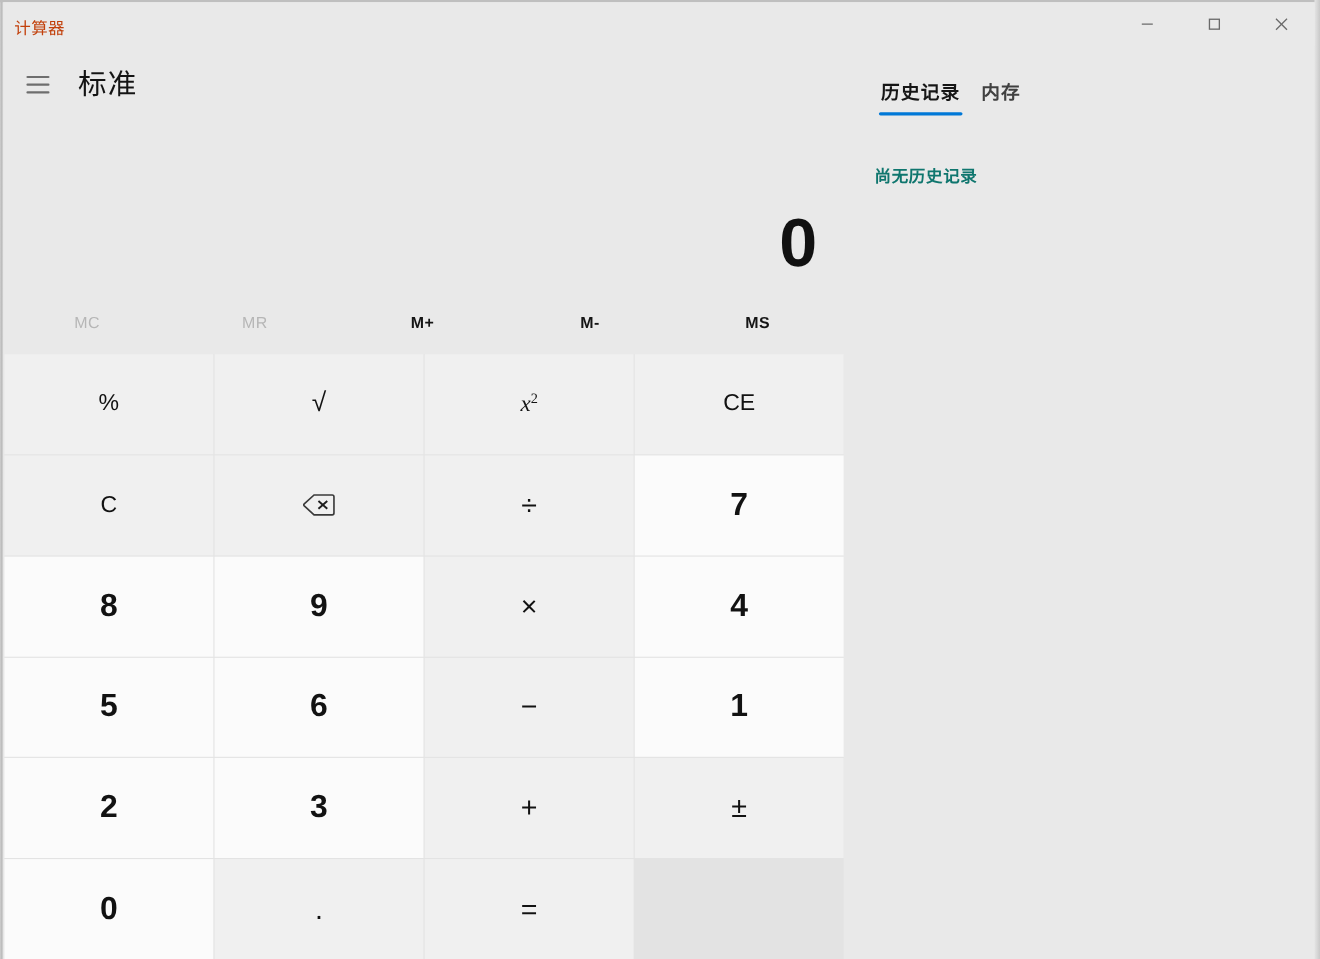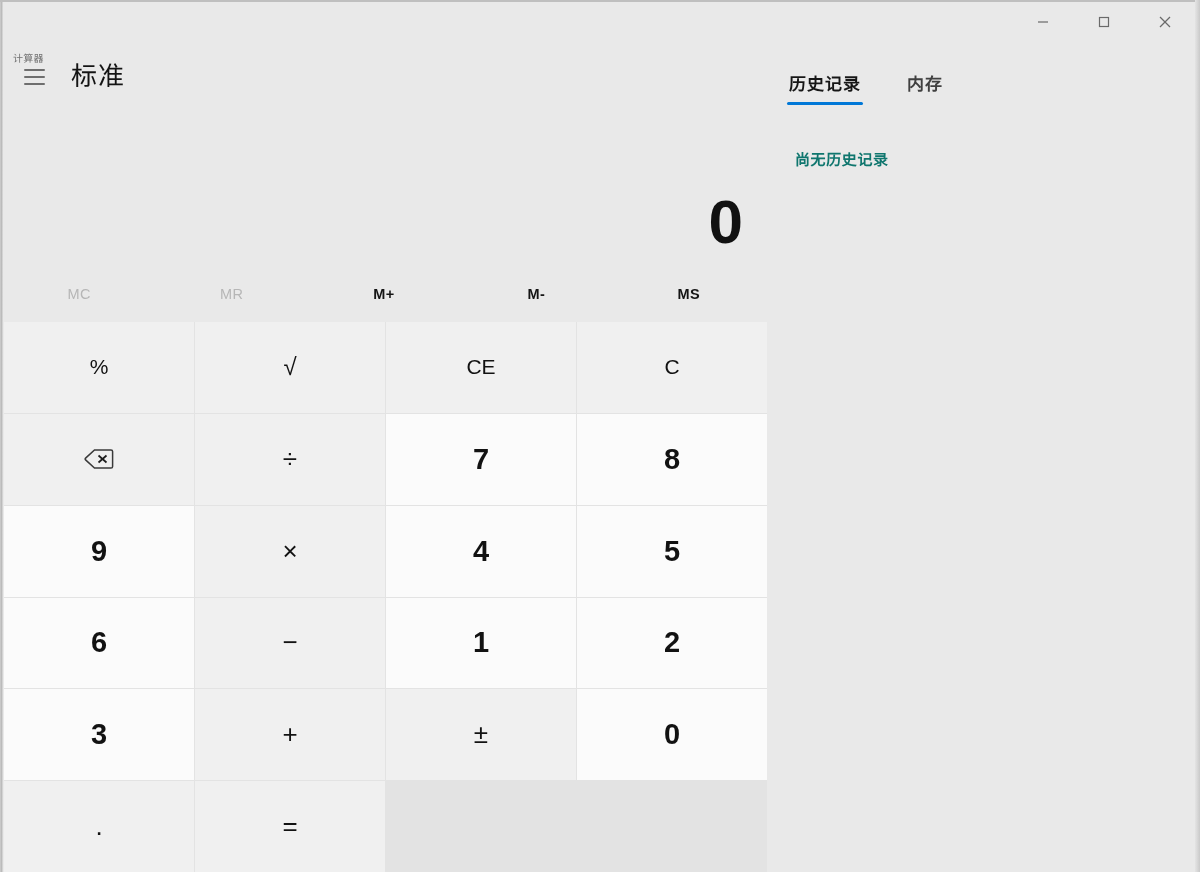--- a/index.html
+++ b/index.html
@@ -48,24 +48,23 @@
     position: absolute;
     left: 3px; top: 2px;
     width: 1192px;
     height: 40px;
     background: #e9e9e9;
   }
   #title-text {
     position: absolute;
     left: 10px;
     top: 12px;
-    font-size: 10px;
-    color: #737373;
+    font-size: 15px;
+    color: #c2410c;
     letter-spacing: 0.3px;
-    margin-top: 36px;
   }
   .win-controls {
     position: absolute;
     right: 0;
     top: 0;
     height: 40px;
     display: flex;
   }
   .win-btn {
     width: 61px;
@@ -125,24 +124,24 @@
   
   #side-panel {
     position: absolute;
     left: 768px;
     top: 50px;
     width: 427px;
     height: 822px;
   }
   #panel-tabs {
     position: absolute;
-    left: 15px;
+    left: 27px;
     top: 16px;
     display: flex;
-    gap: 34px;
+    gap: 7px;
   }
   .panel-tab {
     position: relative;
     padding: 4px 6px 10px 6px;
     font-size: 17px;
     color: #161616;
     font-weight: 700;
     letter-spacing: 1px;
     background: transparent;
     border: none;
@@ -320,20 +319,23 @@
   </div>
 
   <div id="keypad">
 
     <button class="key fn">
       <span>%</span>
     </button>
     <button class="key fn">
       <span class="glyph-lg">√</span>
     </button>
+    <button class="key fn">
+      <span><span class="mathi">x</span><span class="sup">2</span></span>
+    </button>
 
     <button class="key fn">
       <span>CE</span>
     </button>
     <button class="key fn">
       <span>C</span>
     </button>
     <button class="key fn">
       <span class="backspace-icon">
         <svg width="30" height="22" viewBox="0 0 30 22">

